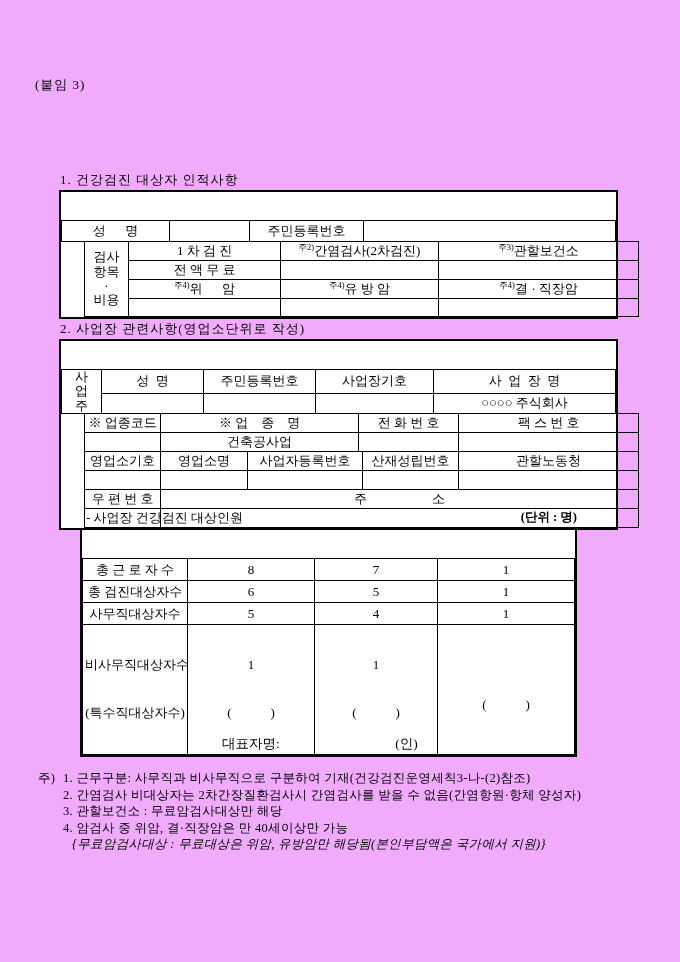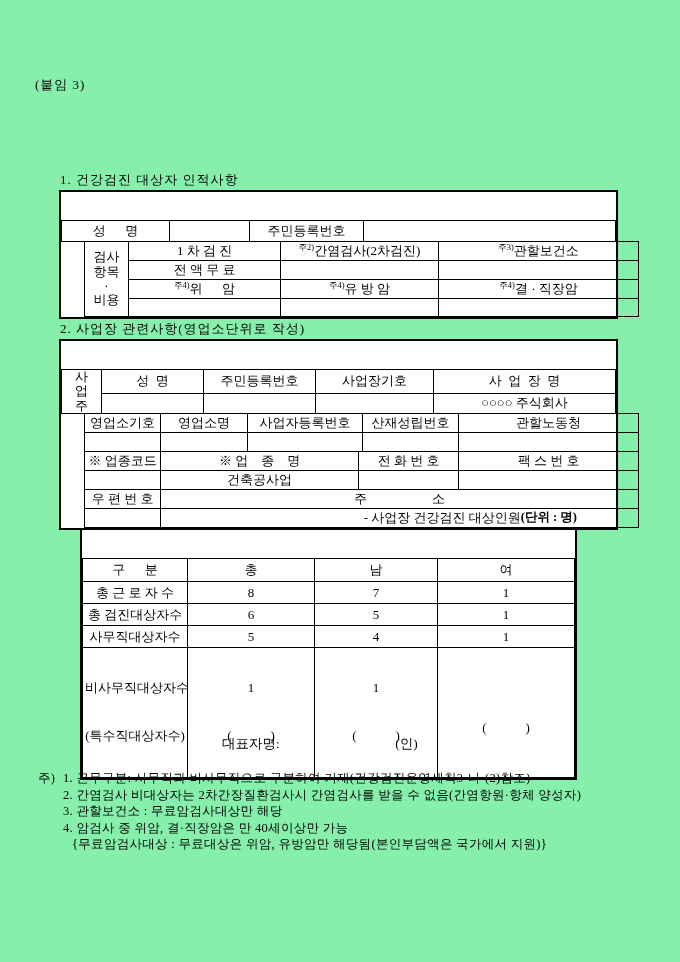--- a/index.html
+++ b/index.html
@@ -2,21 +2,21 @@
 <html><head>
 <meta charset="utf-8">
 <style>
   * { margin:0; padding:0; box-sizing:border-box; }
   html,body { background:#fff; }
   body {
     width:680px; height:962px; position:relative;
     font-family:"Liberation Serif","DejaVu Serif",serif;
     color:#000; font-size:13px;
   }
-  .page { position:absolute; inset:0; background:#86efac; }
+  .page { position:absolute; inset:0; background:#f0abfc; }
 
   .attachment { position:absolute; left:35px; top:76px; font-size:13px; letter-spacing:1px; }
   .doc-title {
     position:absolute; left:0; right:0; top:100px; text-align:center;
     font-size:21px; font-weight:bold; letter-spacing:2px; word-spacing:6px;
   }
 
   .sec-heading { font-size:13px; letter-spacing:1px;text-align:center; }
   #sec1-heading { position:absolute; left:60px; top:171px; }
   #sec2-heading { position:absolute; left:60px; top:320px; }
@@ -37,33 +37,33 @@
   sup { font-size:8.5px; vertical-align:super; line-height:0; }
 
   .h21 td { height:21px; }
   .h18 td { height:18px; }
   .h19 td { height:19px; }
   .h22 td { height:22px; }
   .h23 td { height:23px; }
   .h36 td { height:36px; }
   .two-line div { line-height:1.25; }
 
-  #sec3-line { position:absolute; left:80px; top:509px; width:497px; display:flex; justify-content:flex-end; }
+  #sec3-line { position:absolute; left:80px; top:509px; width:497px; display:flex; justify-content:space-between; }
   #sec3-line .unit { font-size:12.5px;font-weight:bold; }
   #sec3-line .heading { padding-left:6px; }
 
   .confirm-statement { position:absolute; left:0; right:0; top:696px; text-align:center; font-size:13.5px; letter-spacing:1px; }
   .rep-line { position:absolute; left:222px; top:735px; font-size:13.5px; }
   .rep-line .seal { margin-left:112px; }
 
   .footnotes { position:absolute; left:38px; top:770px; font-size:12.5px; line-height:16.5px; letter-spacing:0.3px; }
   .footnotes .fn-row { display:flex; }
   .footnotes .fn-prefix { width:25px; flex:0 0 25px; }
   .footnotes .fn-item.indent { padding-left:25px; }
-  .footnotes .fn-item.indent2 { padding-left:34px; }
+  .footnotes .fn-item.indent2 { padding-left:34px;font-style:italic; }
 </style>
 </head>
 <body>
 
 <div class="page">
 
   <div class="attachment">(붙임 3)</div>
 
   <div class="sec-heading" id="sec1-heading">1. 건강검진 대상자 인적사항</div>
 
@@ -147,20 +147,42 @@
         <td></td>
         <td></td>
         <td></td>
         <td>○○○○ 주식회사</td>
       </tr>
     </tbody>
       </table>
     <table>
       <colgroup>
           <col style="width:76px">
+          <col style="width:198px">
+          <col style="width:100px">
+          <col>
+        </colgroup>
+      <tbody>
+          <tr class="h19">
+        <td>※ 업종코드</td>
+        <td>※ 업    종    명</td>
+        <td>전 화 번 호</td>
+        <td>팩 스 번 호</td>
+      </tr>
+      <tr class="h19">
+        <td></td>
+        <td>건축공사업</td>
+        <td></td>
+        <td></td>
+      </tr>
+    </tbody>
+      </table>
+    <table>
+      <colgroup>
+          <col style="width:76px">
           <col style="width:87px">
           <col style="width:115px">
           <col style="width:96px">
           <col>
         </colgroup>
       <tbody>
           <tr class="h19">
         <td>영업소기호</td>
         <td>영업소명</td>
         <td>사업자등록번호</td>
@@ -172,42 +194,20 @@
         <td></td>
         <td></td>
         <td></td>
         <td></td>
       </tr>
     </tbody>
       </table>
     <table>
       <colgroup>
           <col style="width:76px">
-          <col style="width:198px">
-          <col style="width:100px">
-          <col>
-        </colgroup>
-      <tbody>
-          <tr class="h19">
-        <td>※ 업종코드</td>
-        <td>※ 업    종    명</td>
-        <td>전 화 번 호</td>
-        <td>팩 스 번 호</td>
-      </tr>
-      <tr class="h19">
-        <td></td>
-        <td>건축공사업</td>
-        <td></td>
-        <td></td>
-      </tr>
-    </tbody>
-      </table>
-    <table>
-      <colgroup>
-          <col style="width:76px">
           <col>
         </colgroup>
       <tbody>
           <tr class="h19">
         <td>우 편 번 호</td>
         <td>주                    소</td>
       </tr>
       <tr class="h19">
         <td></td>
         <td></td>
@@ -223,26 +223,20 @@
 
   <div class="frame" id="table3">
     <table>
       <colgroup>
           <col style="width:105px">
           <col style="width:127px">
           <col style="width:123px">
           <col>
         </colgroup>
       <tbody>
-          <tr class="h23">
-        <td>구      분</td>
-        <td>총</td>
-        <td>남</td>
-        <td>여</td>
-      </tr>
       <tr class="h22">
         <td>총 근 로 자 수</td>
         <td>8</td>
         <td>7</td>
         <td>1</td>
       </tr>
       <tr class="h22">
         <td>총 검진대상자수</td>
         <td>6</td>
         <td>5</td>

